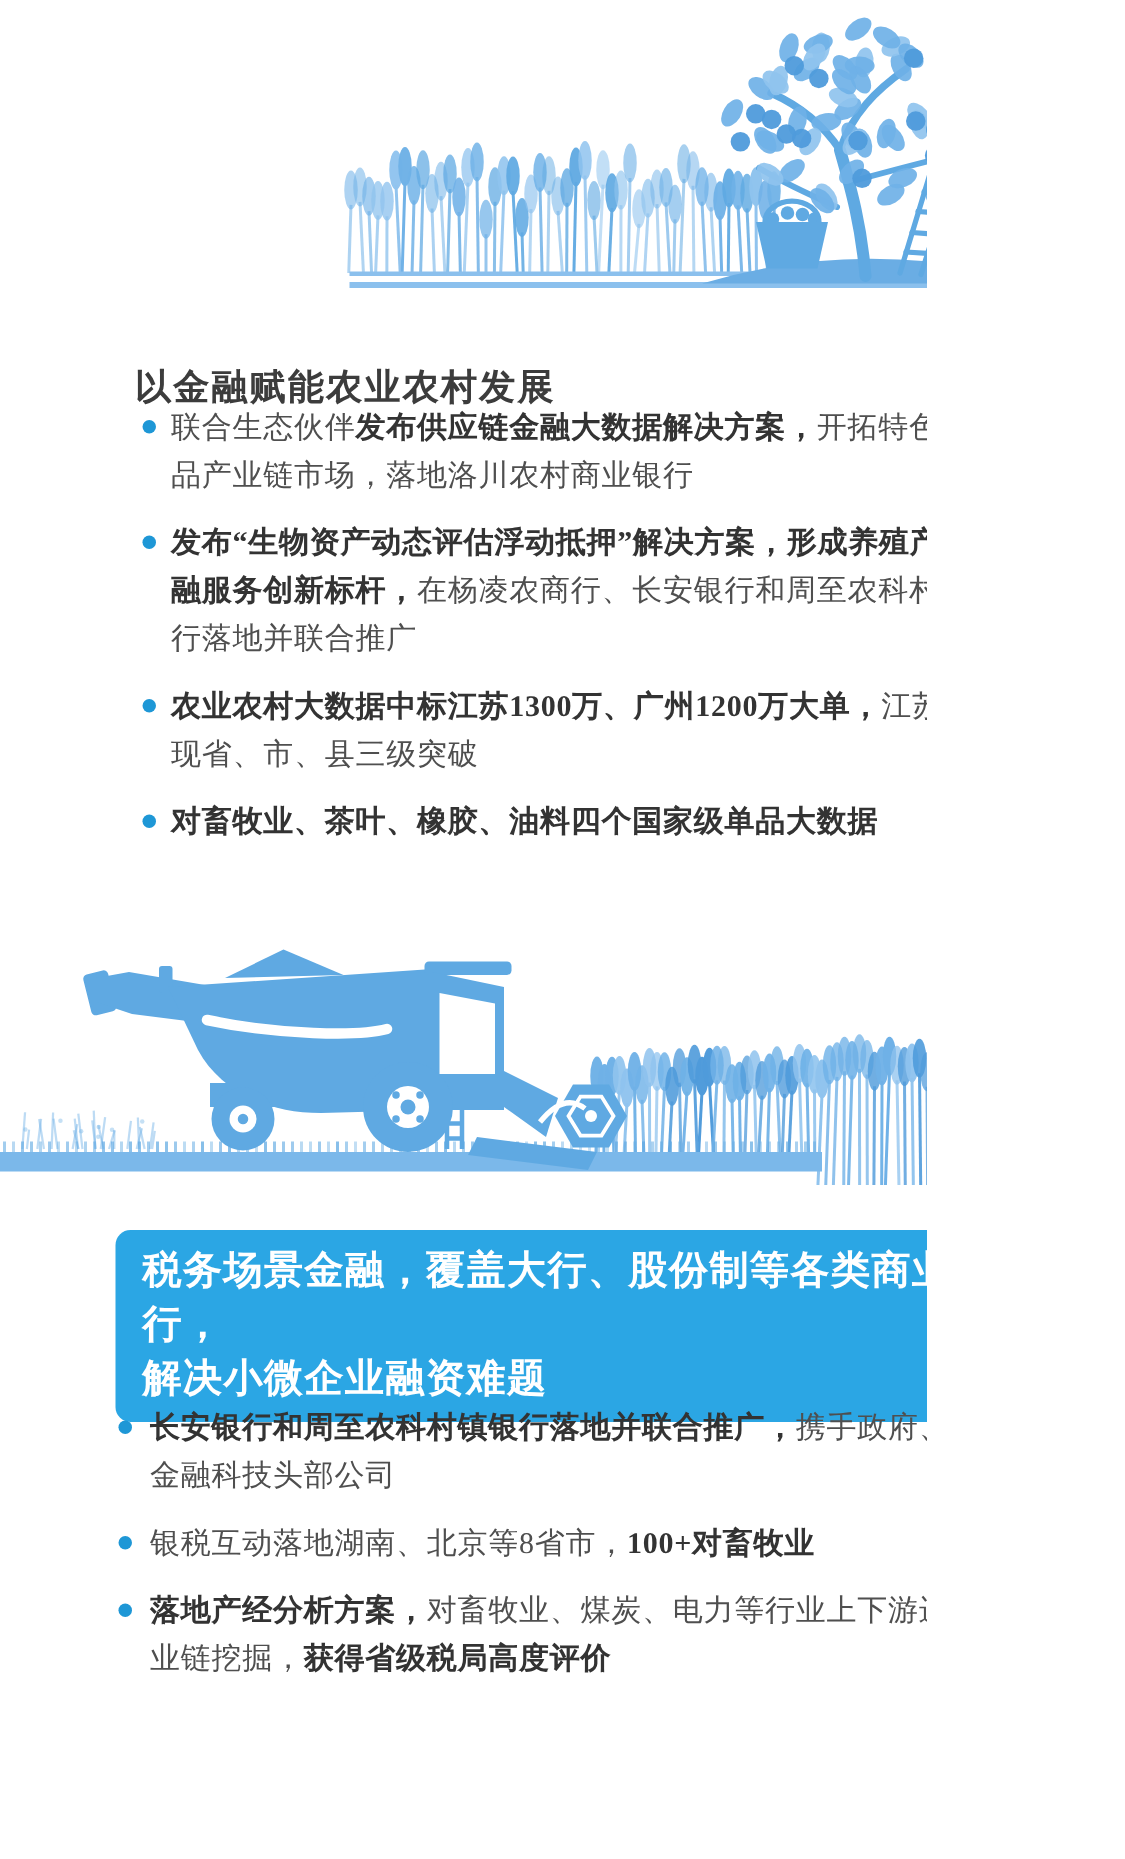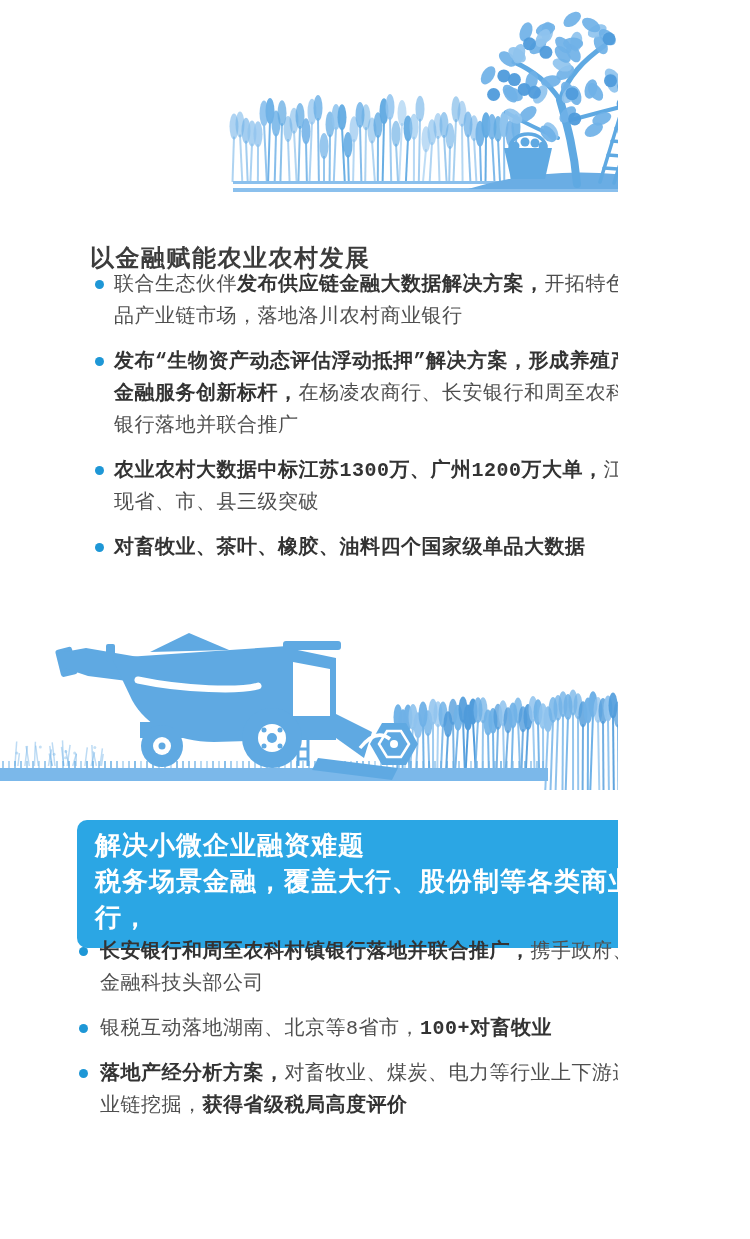--- a/index.html
+++ b/index.html
@@ -7,21 +7,21 @@
     --accent:#1e97d6;
     --banner:#2ba6e4;
     --illus:#5fa9e2;
     --illus-light:#8fc3ee;
     --textreg:#4f4f4f;
     --textbold:#333333;
   }
   html,body{margin:0;padding:0;background:#fff;}
   .page{
     position:relative;width:618px;height:1239px;background:#ffffff;overflow:hidden;
-    font-family:Liberation Mono, monospace;
+    font-family:Liberation Serif, serif;
   }
   .illus-top{position:absolute;left:0;top:0;width:750px;height:195px;display:block;}
   .illus-mid{position:absolute;left:0;top:618px;width:750px;height:175px;display:block;}
 
   .ag-heading{
     position:absolute;left:90px;top:222px;
     font-size:24px;font-weight:700;color:#3c3c3c;letter-spacing:1.5px;
   }
   .bullets{list-style:none;margin:0;padding:0;}
   .bullet{display:flex;margin-bottom:13px;}
@@ -621,22 +621,22 @@
       <path d="M336,96 L372,114 L364,140 L336,120 Z"></path>
       <polygon points="418,126 406,147 382,147 370,126 382,105 406,105"></polygon>
       <polygon points="409,126 401,139 387,139 379,126 387,113 401,113" fill="none" stroke="#ffffff" stroke-width="2.5"></polygon>
       <circle cx="394" cy="126" r="4" fill="#ffffff"></circle>
       <path d="M360,130 Q376,110 390,121" stroke="#ffffff" stroke-width="3.5" fill="none"></path>
       <path d="M318,140 L398,150 L392,162 L312,152 Z"></path>
     </g>
   </svg>
 
   <div class="tax-banner">
+    <div>税务场景金融，覆盖大行、股份制等各类商业银行，</div>
     <div>解决小微企业融资难题</div>
-    <div>税务场景金融，覆盖大行、股份制等各类商业银行，</div>
   </div>
 
   <ul class="bullets tax-bullets">
 
       <li class="bullet">
         <span class="dot"></span>
         <span class="bullet-text"><span class="seg-bold">长安银行和周至农科村镇银行落地并联合推广，</span><span class="seg-reg">携手政府、多家金融科技头部公司</span></span>
       </li>
 
 

